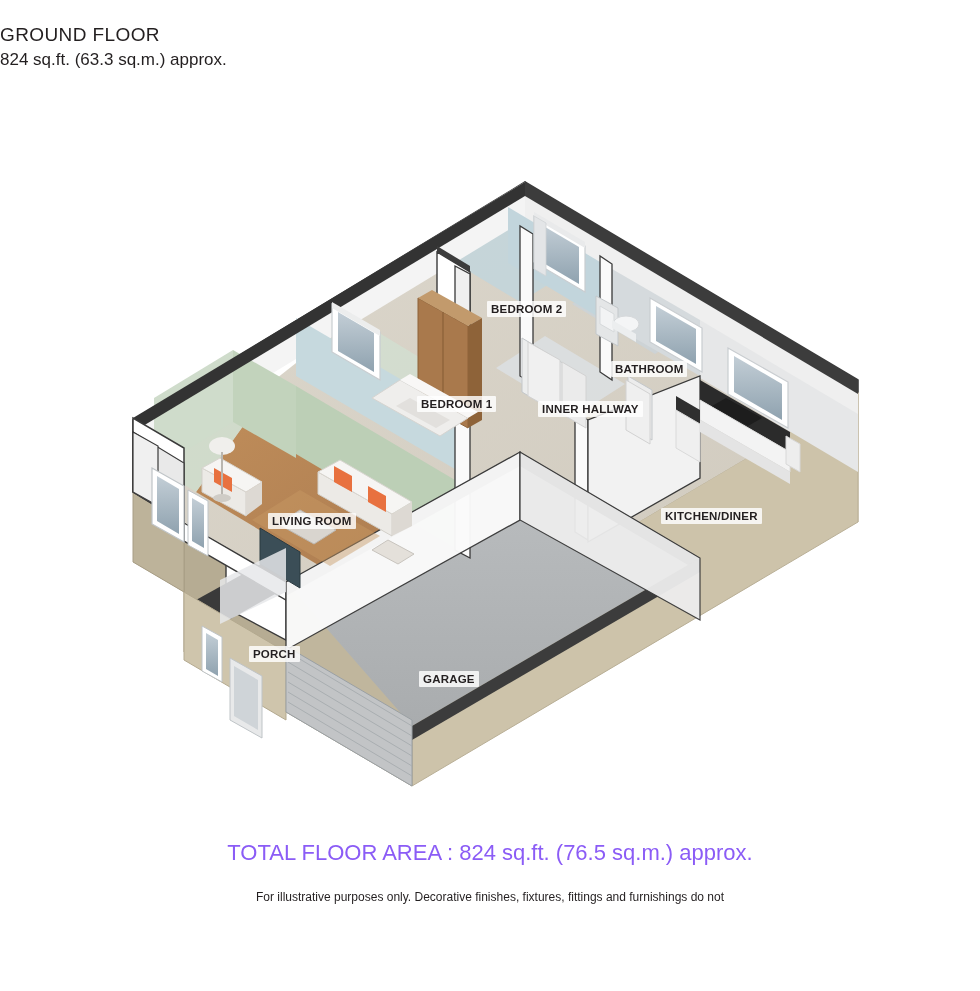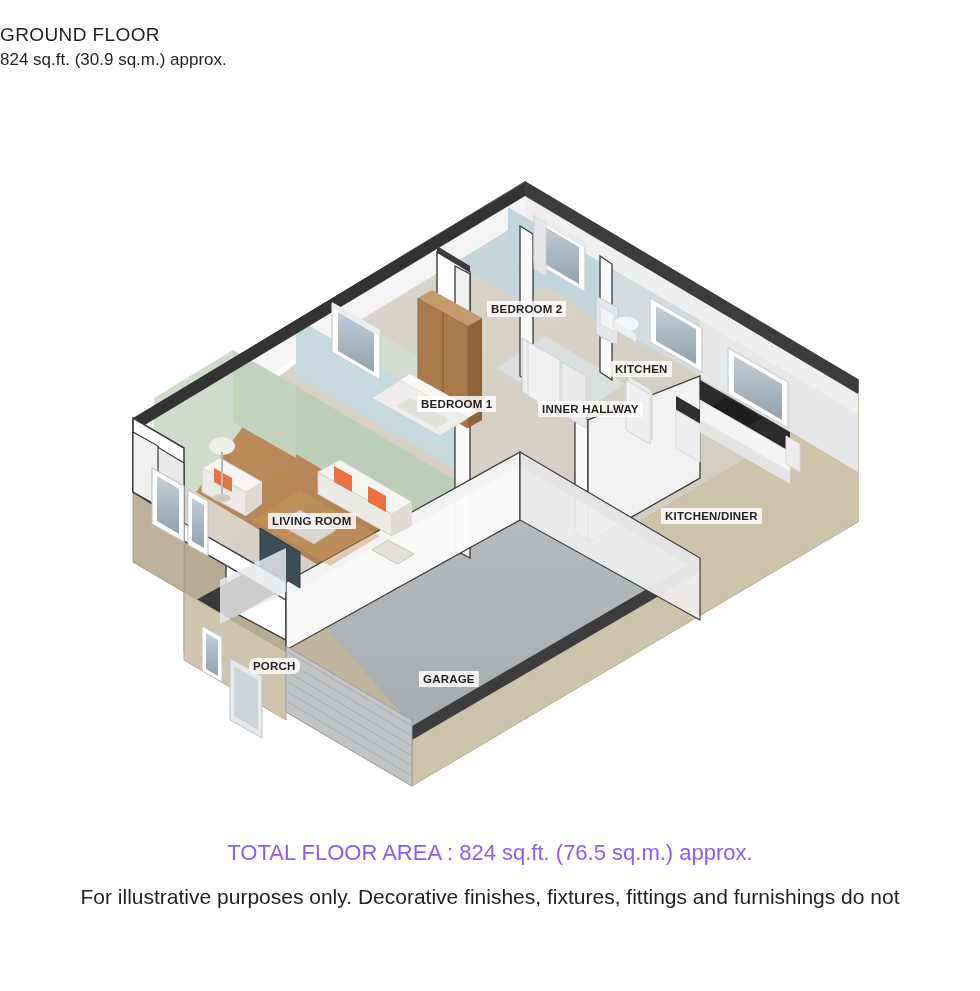--- a/index.html
+++ b/index.html
@@ -50,21 +50,21 @@
     width: 980px;
     text-align: center;
   }
   .footer .total-area {
     font-size: 22px;
     color: #8b5cf6;
     line-height: 30px;
   }
   .footer .disclaimer {
     margin-top: 16px;
-    font-size: 21px;
+    font-size: 12px;
     color: #231f20;
     line-height: 26px;
   }
   .footer .credit {
     font-size: 15.5px;
     color: #231f20;
     line-height: 26px;
   }
 
   
@@ -94,21 +94,21 @@
     line-height: 13px;
   }
 </style>
 </head>
 <body>
 
 <div class="page">
 
   <div class="header">
     <div class="floor-title">GROUND FLOOR</div>
-    <div class="floor-area">824 sq.ft. (30.9 sq.m.) approx.</div>
+    <div class="floor-area">824 sq.ft. (63.3 sq.m.) approx.</div>
   </div>
 
   <div class="plan">
     <svg width="980" height="740" viewBox="0 0 980 740" xmlns="http://www.w3.org/2000/svg">
       <defs>
         <linearGradient id="gGarageFloor" x1="0" y1="0" x2="0" y2="1">
           <stop offset="0%" stop-color="#bcbfc1"></stop>
           <stop offset="100%" stop-color="#a9acae"></stop>
         </linearGradient>
         <linearGradient id="gKitchenFloor" x1="0" y1="0" x2="1" y2="1">
@@ -353,25 +353,25 @@
       </g>
 
       <g>
         <polygon points="220,500 286,468 286,512 220,544" fill="#e6e8ea" opacity="0.85"></polygon>
       </g>
 
     </svg>
 
     <div class="room-label" style="left:487px; top:221px;">BEDROOM 2</div>
     <div class="room-label" style="left:385px; top:316px;margin-left:32px;">BEDROOM 1</div>
-    <div class="room-label" style="left:611px; top:281px;">KITCHEN</div>
+    <div class="room-label" style="left:611px; top:281px;">BATHROOM</div>
     <div class="room-label" style="left:538px; top:321px;">INNER HALLWAY</div>
     <div class="room-label" style="left:625px; top:428px;margin-left:36px;">KITCHEN/DINER</div>
     <div class="room-label" style="left:268px; top:433px;">LIVING ROOM</div>
-    <div class="room-label" style="left:249px; top:578px;border-radius:7px;">PORCH</div>
+    <div class="room-label" style="left:249px; top:566px;">PORCH</div>
     <div class="room-label" style="left:419px; top:583px;margin-top:8px;">GARAGE</div>
   </div>
 
   <div class="footer">
     <div class="total-area">TOTAL FLOOR AREA : 824 sq.ft. (76.5 sq.m.) approx.</div>
     <div class="disclaimer">For illustrative purposes only. Decorative finishes, fixtures, fittings and furnishings do not</div>
   </div>
 
 </div>
 

